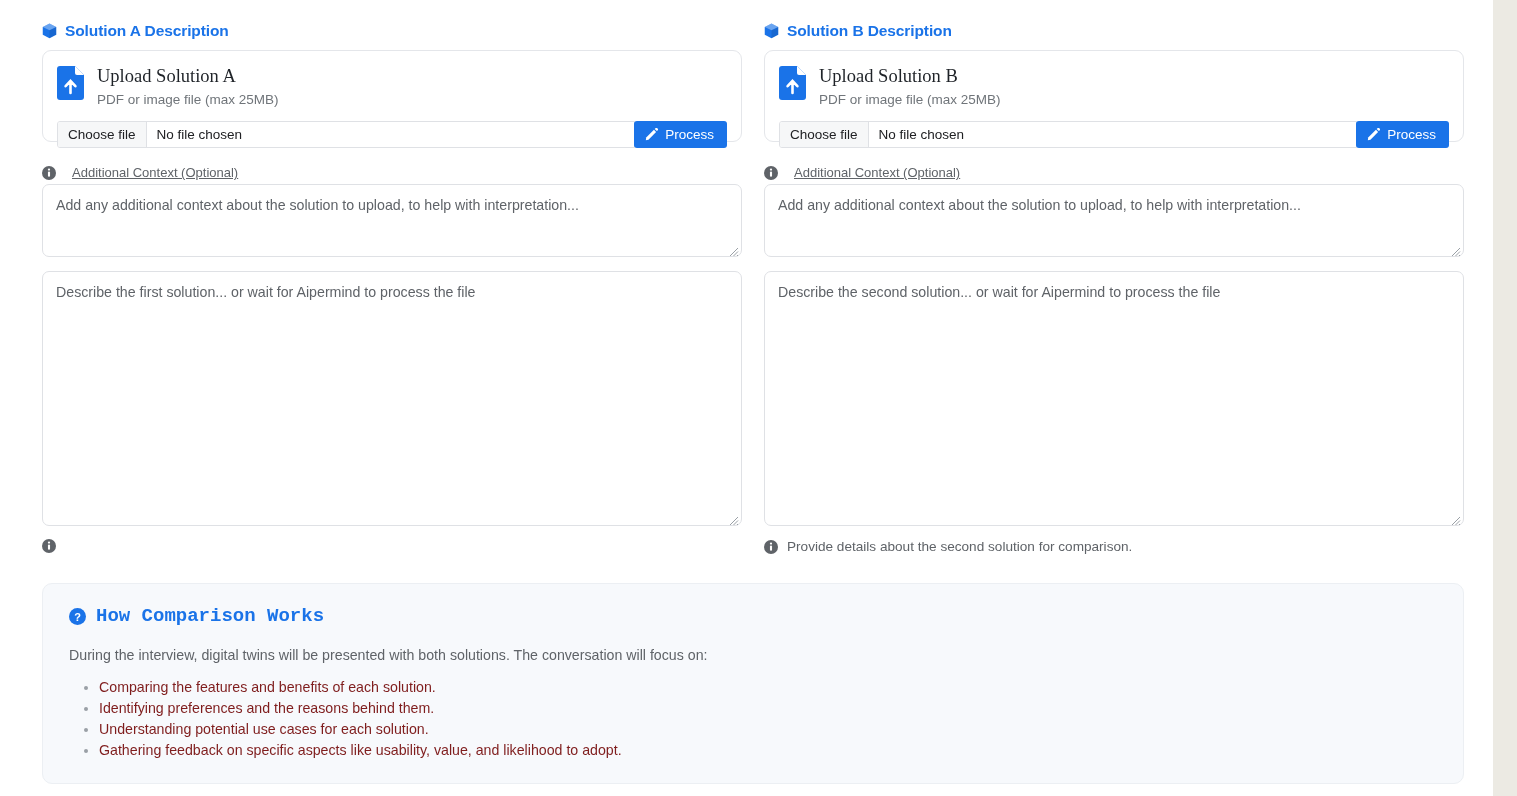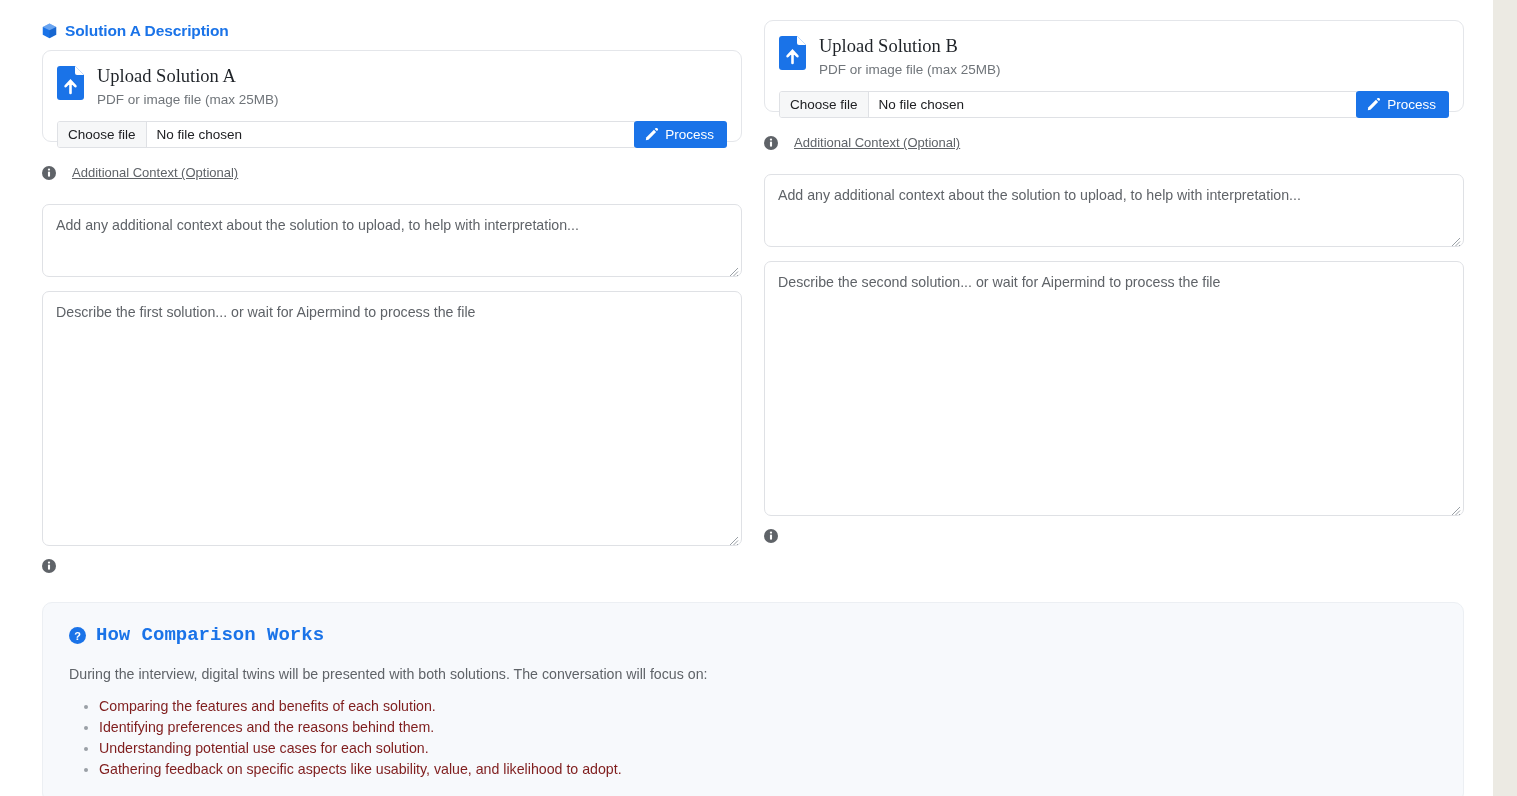--- a/index.html
+++ b/index.html
@@ -167,21 +167,21 @@
     background: #ffffff;
     color: #5f6368;
     font-size: 14.2px;
     font-family: "Liberation Sans", sans-serif;
     padding: 12px 13px;
     resize: none;
     outline: none;
     position: relative;
   }
   .ta::placeholder { color: #5f6368; opacity: 1; }
-  .ta-context { height: 73px; margin-top: 24px; }
+  .ta-context { height: 73px; margin-top: 4px; }
   .ta-describe { height: 255px; margin-top: 14px; }
 
   .ta-wrap { position: relative; }
   .grip {
     position: absolute;
     right: 3px;
     bottom: 3px;
     width: 11px;
     height: 11px;
     pointer-events: none;
@@ -322,20 +322,30 @@
               <circle cx="7" cy="7" r="7" fill="#5f6368"></circle>
               <circle cx="7" cy="3.6" r="1.15" fill="#ffffff"></circle>
               <rect x="5.95" y="5.6" width="2.1" height="5.2" rx="1" fill="#ffffff"></rect>
             </svg>
           </span>
         </div>
       </div>
 
       <div class="col">
 
+        <div class="section-heading">
+          <span class="icon-cube">
+            <svg viewBox="0 0 16 17" width="15" height="16" xmlns="http://www.w3.org/2000/svg">
+              <path d="M8 0.6 L15.2 4.1 L15.2 12.6 L8 16.3 L0.8 12.6 L0.8 4.1 Z" fill="#1a73e8"></path>
+              <path d="M8 0.6 L15.2 4.1 L8 7.6 L0.8 4.1 Z" fill="#ffffff" opacity="0.35"></path>
+              <path d="M8 7.6 L15.2 4.1 L15.2 12.6 L8 16.3 Z" fill="#000000" opacity="0.10"></path>
+            </svg>
+          </span>
+          <span class="title">Solution B Description</span>
+        </div>
 
         <div class="upload-card">
           <div class="upload-head">
             <span class="icon-upload-doc">
               <svg viewBox="0 0 27 34" width="27" height="34" xmlns="http://www.w3.org/2000/svg">
                 <path d="M2 0 H17 L26 9 V31 A3 3 0 0 1 23 34 H2 A3 3 0 0 1 -1 31 V3 A3 3 0 0 1 2 0 Z" fill="#1a73e8" transform="translate(1,0)"></path>
                 <path d="M17 0 L26 9 H19 A2 2 0 0 1 17 7 Z" fill="#ffffff" transform="translate(1,0)"></path>
                 <path d="M13.5 27 V16 M13.5 15 L8.6 20.2 M13.5 15 L18.4 20.2" stroke="#ffffff" stroke-width="2.6" fill="none" stroke-linecap="round" stroke-linejoin="round"></path>
               </svg>
             </span>
@@ -392,20 +402,21 @@
         </div>
 
         <div class="help-row">
           <span class="icon-info">
             <svg viewBox="0 0 14 14" width="14" height="14" xmlns="http://www.w3.org/2000/svg">
               <circle cx="7" cy="7" r="7" fill="#5f6368"></circle>
               <circle cx="7" cy="3.6" r="1.15" fill="#ffffff"></circle>
               <rect x="5.95" y="5.6" width="2.1" height="5.2" rx="1" fill="#ffffff"></rect>
             </svg>
           </span>
+          <span>Provide details about the second solution for comparison.</span>
         </div>
       </div>
 
     </div>
 
     <div class="info-panel">
       <div class="info-head">
         <span class="icon-question">
           <svg viewBox="0 0 17 17" width="17" height="17" xmlns="http://www.w3.org/2000/svg">
             <circle cx="8.5" cy="8.5" r="8.5" fill="#1a73e8"></circle>

